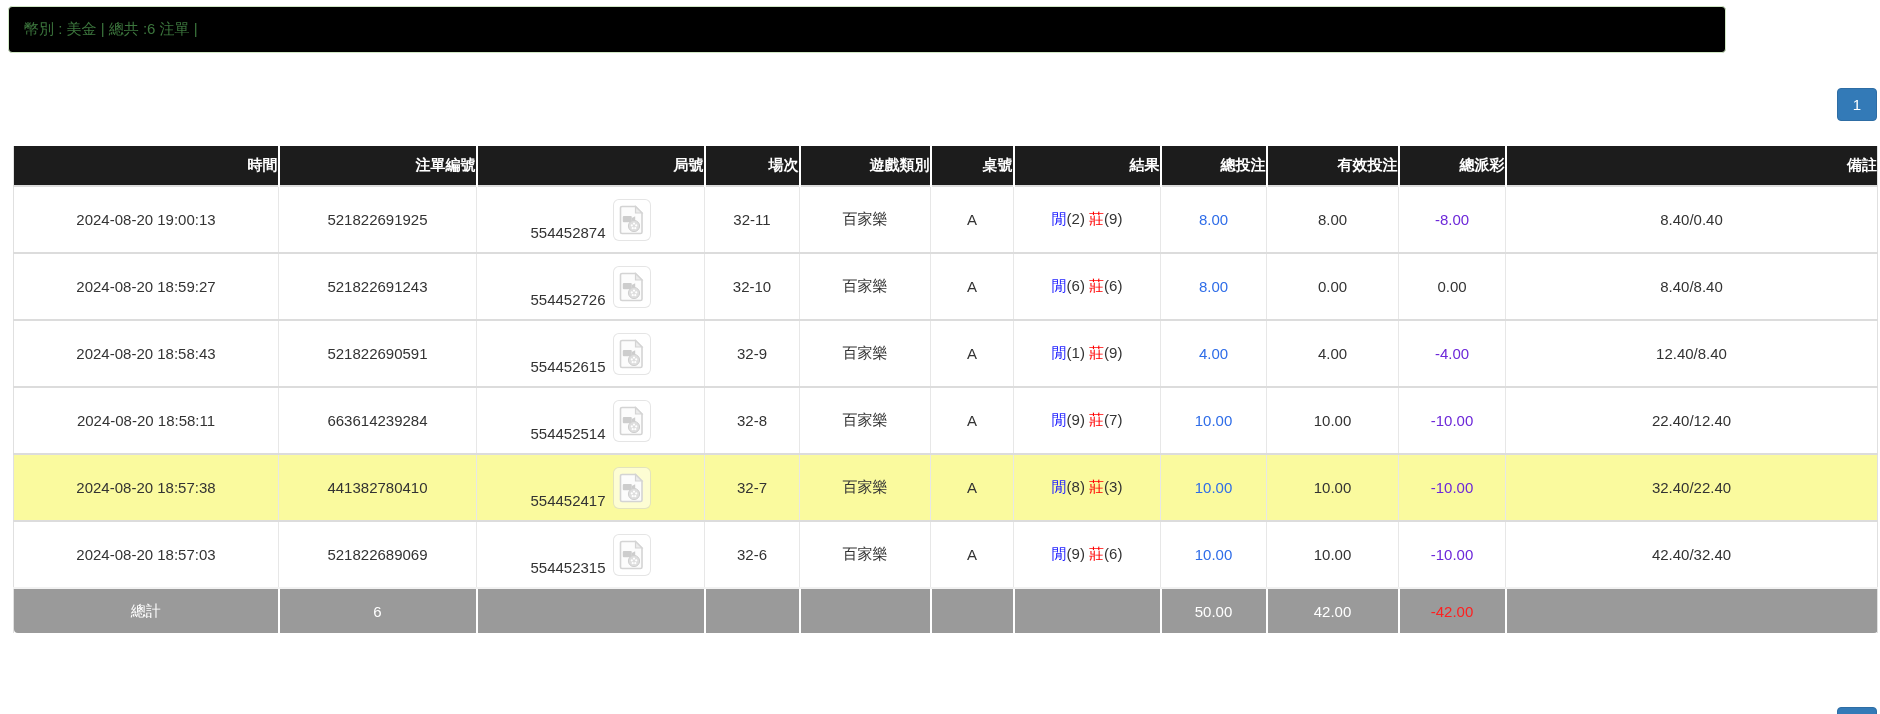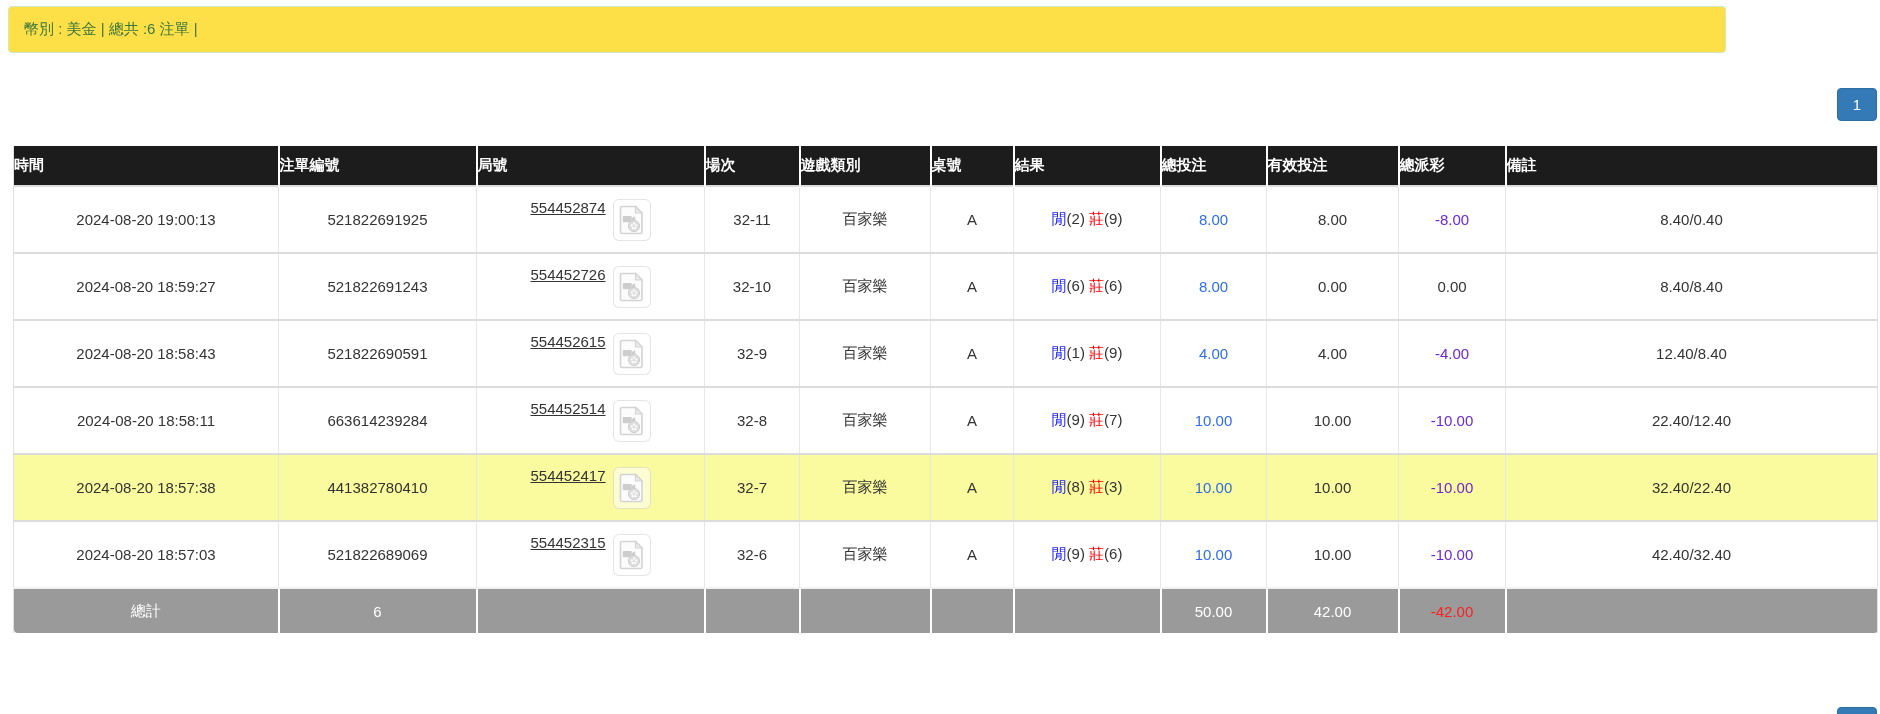--- a/index.html
+++ b/index.html
@@ -2,21 +2,21 @@
 <html><head>
 <meta charset="utf-8">
 <style>
   * { margin:0; padding:0; box-sizing:border-box; }
   html,body { width:1880px; height:714px; overflow:hidden; background:#fff;
               font-family:"Liberation Sans", sans-serif; position:relative; }
 
   
   .top-alert {
     position:absolute; left:8px; top:6px; width:1718px; height:47px;
-    background:#fde047; border:1px solid #d0e6c4; border-radius:4px;
+    background:#000000; border:1px solid #d0e6c4; border-radius:4px;
     display:flex; align-items:center; justify-content:space-between;
     padding:0 15px; font-size:15px;
   }
   .top-alert .summary { color:#3c763d; }
   .top-alert .note    { color:#ff0000; }
 
   
   .pager-top { position:absolute; top:88px; left:13px; width:1864px; text-align:right; }
   .page-btn {
     display:inline-block; min-width:40px; height:33px; padding:0 14px;
@@ -30,38 +30,38 @@
     position:absolute; left:13px; top:146px; width:1864px;
     border-collapse:collapse; table-layout:fixed; font-size:15px; color:#333;
     border-left:1px solid #e0e0e0; border-right:1px solid #e0e0e0;
   }
   col.c0{width:265px} col.c1{width:198px} col.c2{width:228px} col.c3{width:95px}
   col.c4{width:131px} col.c5{width:83px}  col.c6{width:147px} col.c7{width:106px}
   col.c8{width:132px} col.c9{width:107px} col.c10{width:372px}
 
   thead th {
     background:#1c1c1c; color:#fff; font-weight:bold; height:40px;
-    text-align:left; border-left:2px solid #fff; font-size:15px;
+    text-align:right; border-left:2px solid #fff; font-size:15px;
   }
   thead th:first-child { border-left:none; }
 
   tbody td {
     height:67px; text-align:center; background:#fff;
     border-top:2px solid #dcdcdc; border-left:1px solid #e7e7e7;
   }
   tbody td:first-child { border-left:none; }
   tbody tr.highlight td { background:#fafa9e; }
 
   .bet-blue   { color:#2f6de8; }
   .neg        { color:#6d28d9; }
   .res-player { color:#2222ff; }
   .res-banker { color:#ff0000; }
   .res-num    { color:#333; }
 
-  .round-cell { display:inline-flex; align-items:flex-start; gap:7px;text-decoration:underline; }
+  .round-cell { display:inline-flex; align-items:flex-end; gap:7px; }
   .video-btn {
     width:38px; height:42px; border:1px solid rgba(0,0,0,0.10); border-radius:6px;
     background:rgba(255,255,255,0.55); display:inline-flex; align-items:center;
     justify-content:center; cursor:pointer; padding:0;
   }
 
   tfoot td {
     height:45px; background:#9a9a9a; color:#fff; text-align:center;
     border-left:2px solid #fff; border-top:2px solid #f2f2f2;
   }

